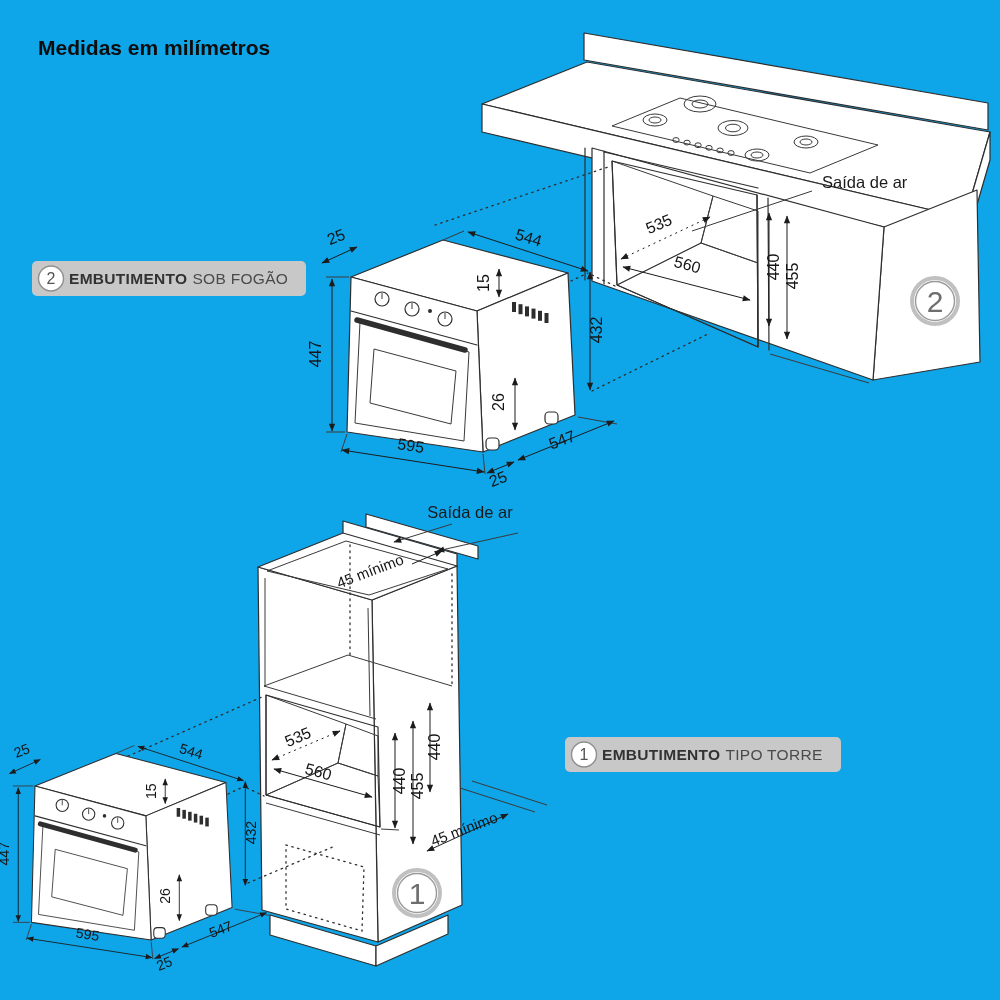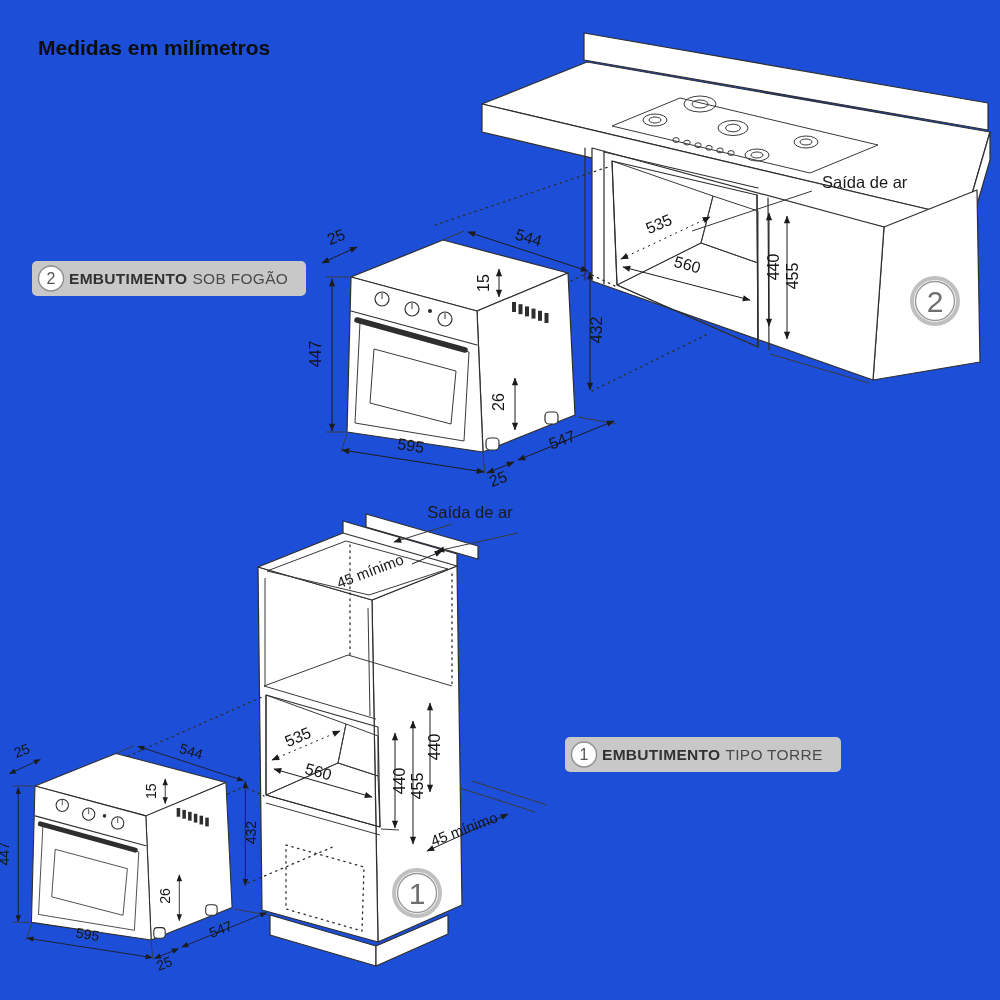--- a/index.html
+++ b/index.html
@@ -1,16 +1,16 @@
 <!DOCTYPE html>
 <html><head>
 <meta charset="utf-8">
 <style>
   html,body{margin:0;padding:0;background:#ffffff;}
-  #stage{position:relative;width:1000px;height:1000px;background:#1d4ed8;overflow:hidden;
+  #stage{position:relative;width:1000px;height:1000px;background:#0ea5e9;overflow:hidden;
          font-family:"Liberation Sans", sans-serif;}
   svg{position:absolute;left:0;top:0;}
   .fw{fill:#ffffff;stroke:#2e2e2e;stroke-width:1.2;stroke-linejoin:round;}
   .ln{fill:none;stroke:#2e2e2e;stroke-width:1.2;stroke-linejoin:round;stroke-linecap:round;}
   .thin{fill:none;stroke:#3a3a3a;stroke-width:1;}
   .dim{fill:none;stroke:#1c1c1c;stroke-width:1;}
   .dot{fill:none;stroke:#2e2e2e;stroke-width:1.3;stroke-dasharray:1.5 4.5;stroke-linecap:round;}
   .dtx{font-size:16px;fill:#151515;}
   .dtx2{font-size:15px;fill:#151515;}
   .title{font-size:21px;font-weight:bold;fill:#0d0d0d;}

